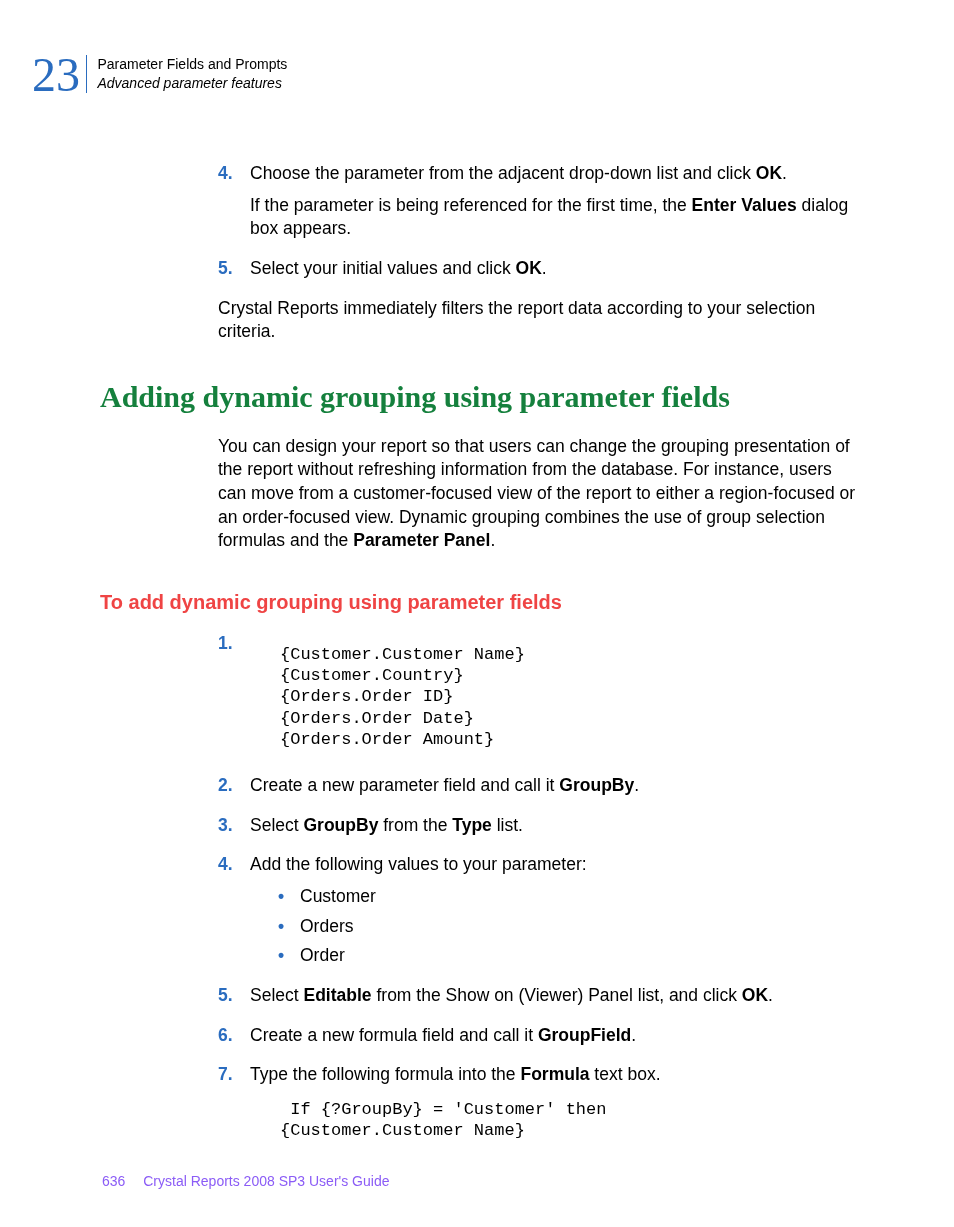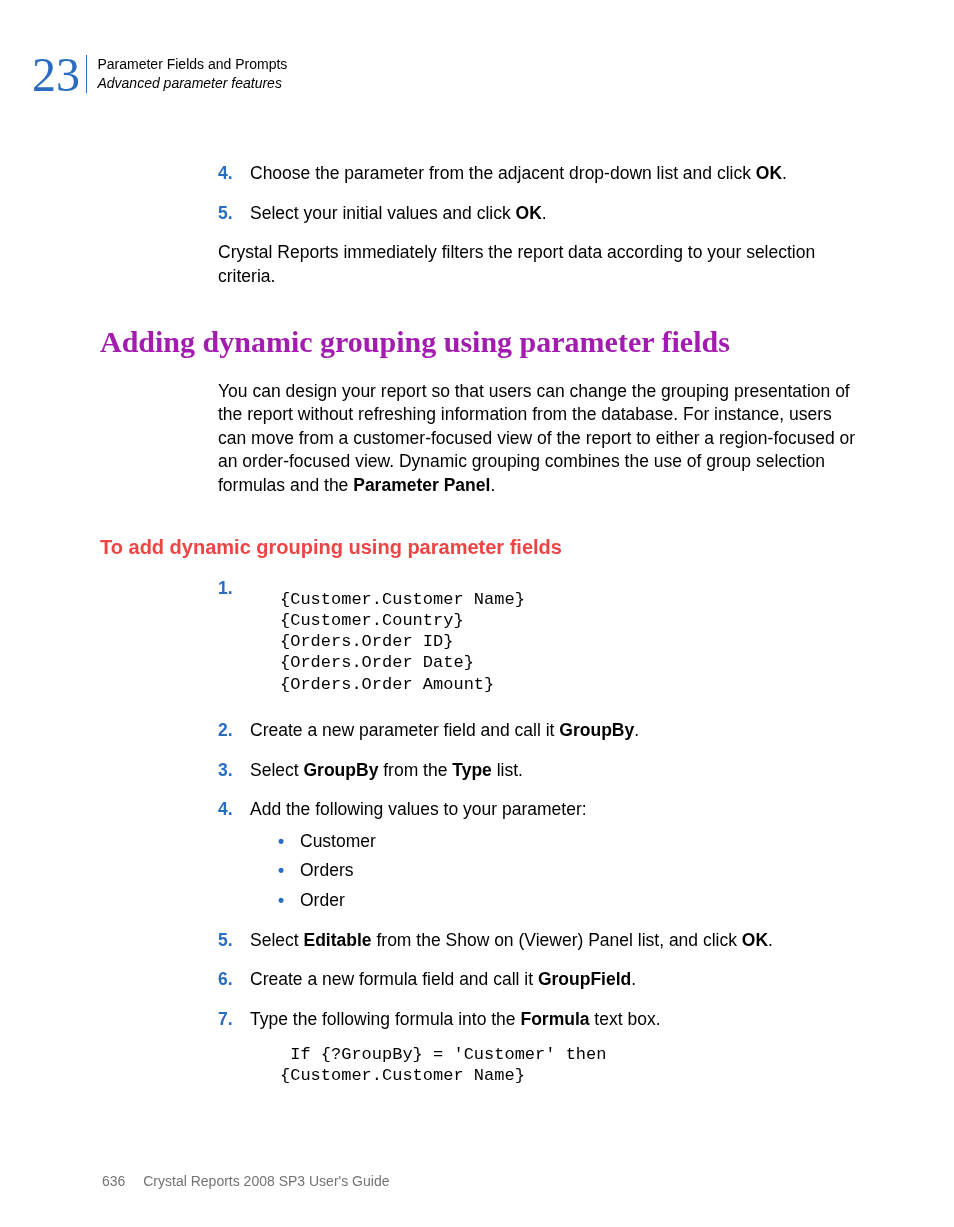--- a/index.html
+++ b/index.html
@@ -55,21 +55,21 @@
     margin-bottom: 8px;
   }
   .ol-num {
     color: #2a6cbf;
     font-weight: bold;
     min-width: 32px;
   }
   .ol-body { flex: 1; }
   .h1 {
     font-family: Georgia, 'Times New Roman', serif;
-    color: #a21caf;
+    color: #15803d;
     font-weight: bold;
     font-size: 30px;
     margin: 36px 0 22px 100px;
     line-height: 1.1;
   }
   .h2 {
     color: #ef4444;
     font-weight: bold;
     font-size: 20px;
     margin: 38px 0 18px 100px;
@@ -91,21 +91,21 @@
   .bullet-dot {
     color: #2a6cbf;
     font-weight: bold;
     min-width: 22px;
   }
   .footer {
     position: absolute;
     bottom: 38px;
     left: 102px;
     font-size: 14px;
-    color: #737373;
+    color: #8b5cf6;
   }
   .footer .pg { margin-right: 14px; }
 </style>
 </head>
 <body>
 
 <div class="header">
   <span class="chapnum">23</span>
   <span class="header-sep"></span>
   <span class="header-text">
@@ -116,20 +116,23 @@
 
 <div style="height:52px"></div>
 
 <div class="content">
 
   <div class="ol-item">
     <div class="ol-num">4.</div>
     <div class="ol-body">
       <p>
         <span>Choose the parameter from the adjacent drop-down list and click </span><b>OK</b><span>.</span>
+      </p>
+      <p>
+        <span>If the parameter is being referenced for the first time, the </span><b>Enter Values</b><span> dialog box appears.</span>
       </p>
     </div>
   </div>
 
   <div class="ol-item">
     <div class="ol-num">5.</div>
     <div class="ol-body">
       <p>
         <span>Select your initial values and click </span><b>OK</b><span>.</span>
       </p>

